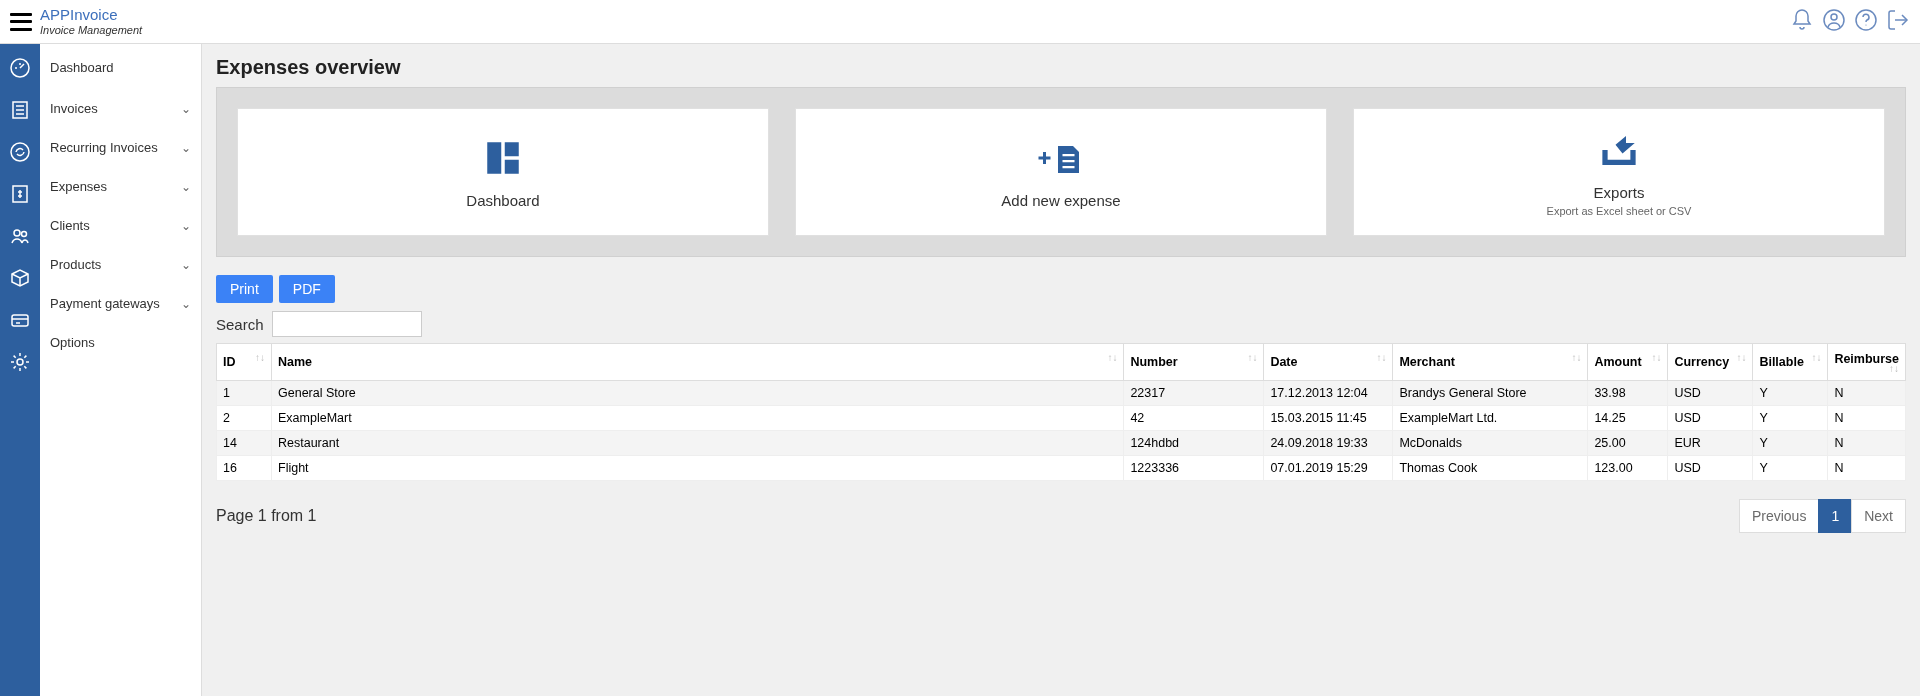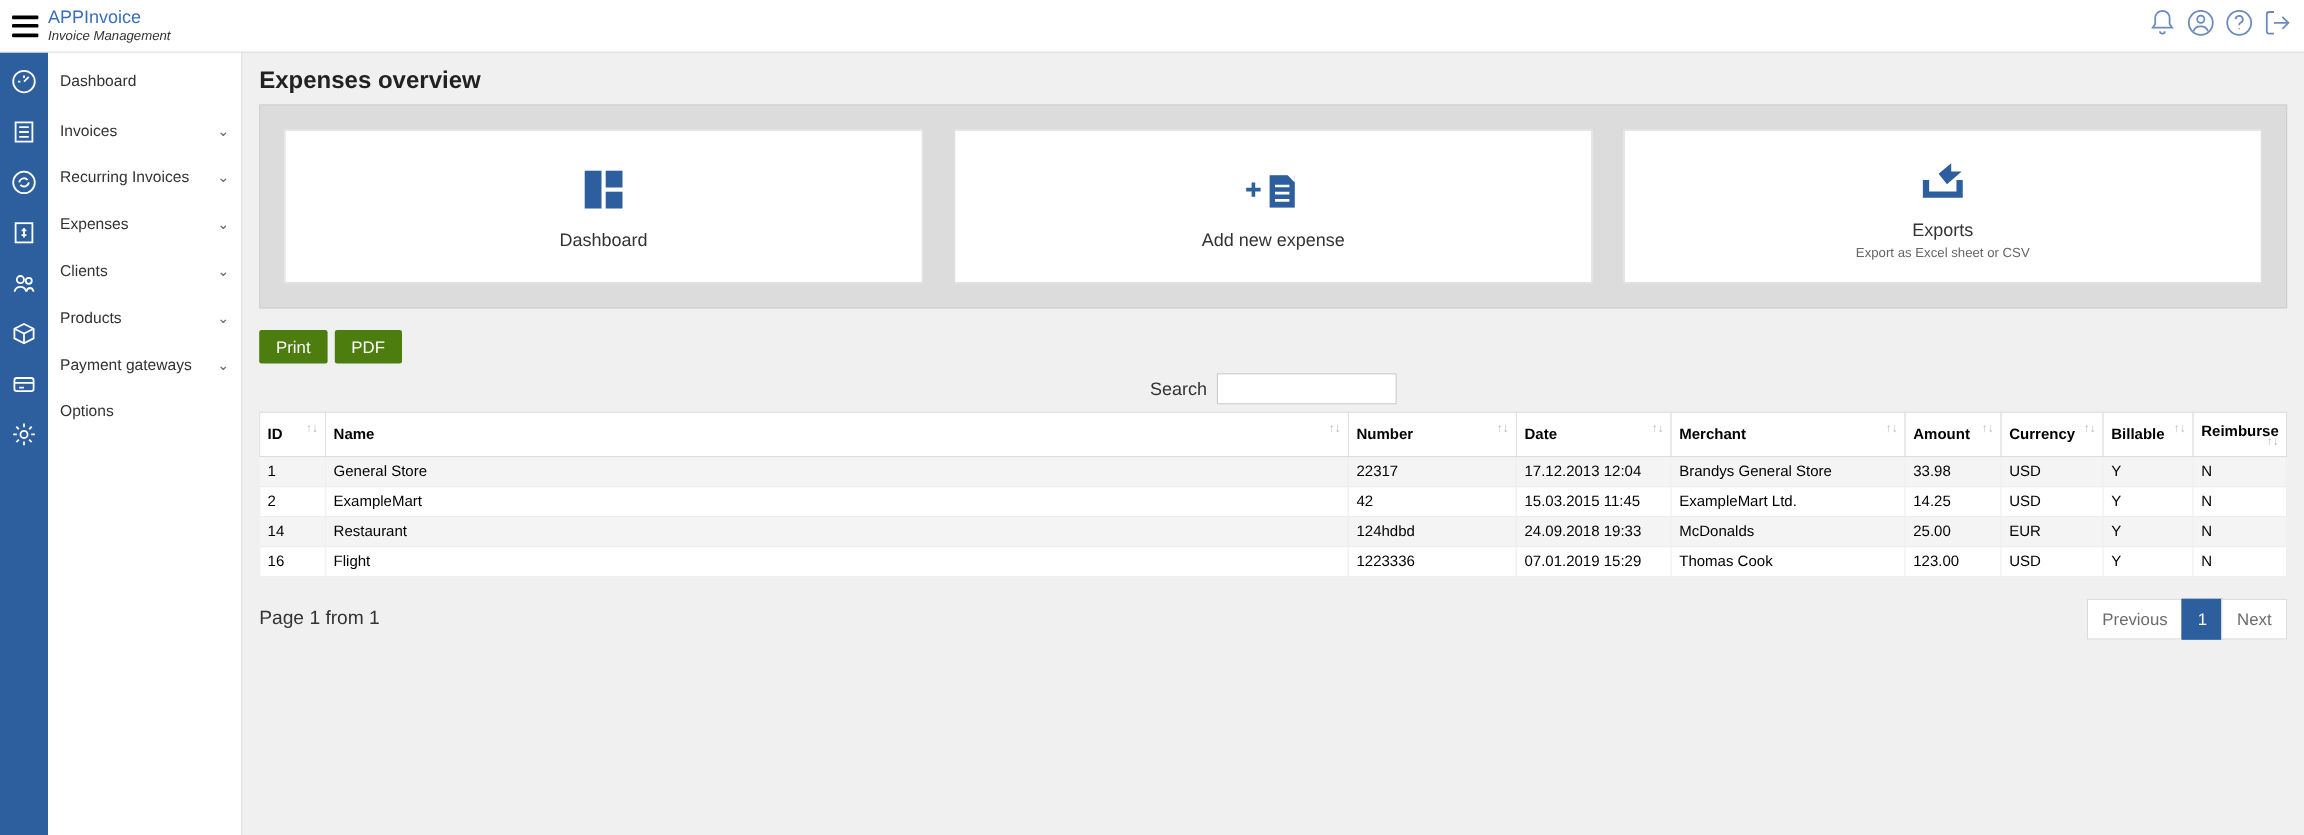--- a/index.html
+++ b/index.html
@@ -93,32 +93,32 @@
       justify-content: center;
       gap: 12px;
       cursor: pointer;
     }
     .card-icon { height: 44px; display:flex; align-items:center; }
     .card-label { color: #333; font-size: 15px; }
     .card-sub { color: #666; font-size: 11px; margin-top: -8px; }
     
     .action-row { margin: 18px 0 8px 0; display: flex; gap: 6px; }
     .btn {
-      background: #4d7c0f;
+      background: #3b82f6;
       color: #fff;
       border: none;
       padding: 6px 14px;
       font-size: 14px;
       cursor: pointer;
       border-radius: 2px;
     }
     
     .search-row {
       display: flex;
-      justify-content: center;
+      justify-content: flex-start;
       align-items: center;
       gap: 8px;
       margin-bottom: 6px;
     }
     .search-label { font-size: 15px; color: #333; }
     .search-input {
       border: 1px solid #ccc; height: 26px; width: 150px; padding: 2px 6px;
     }
     
     table.data {

